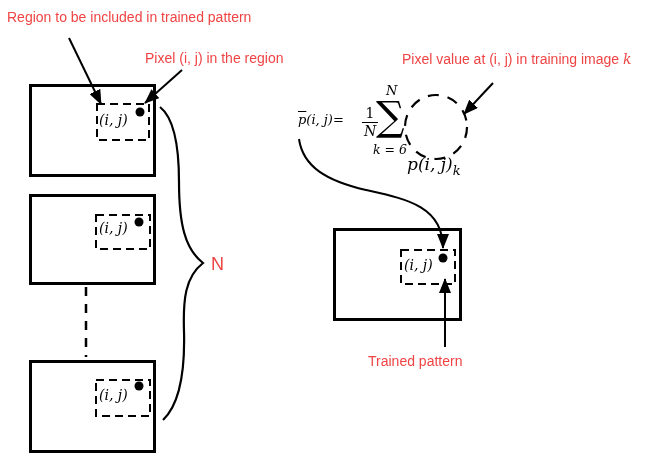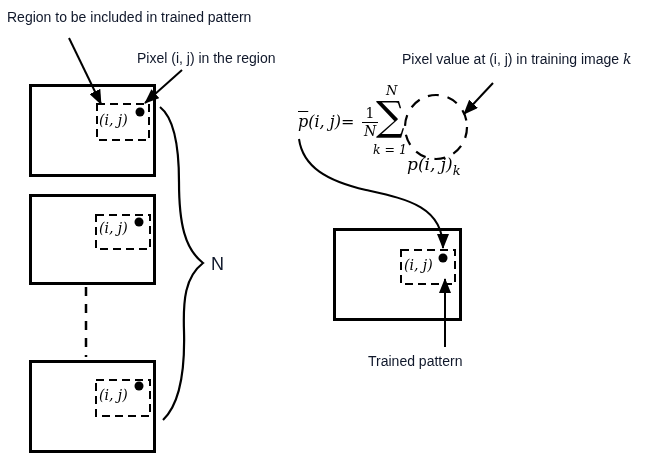--- a/index.html
+++ b/index.html
@@ -1,21 +1,21 @@
 <!DOCTYPE html>
 <html><head>
 <meta charset="utf-8">
 <style>
   html,body{margin:0;padding:0;background:#fff;}
   .canvas{
     position:relative;width:660px;height:460px;background:#fff;overflow:hidden;
     font-family:"Liberation Sans", sans-serif;color:#000;
   }
   .canvas svg{position:absolute;left:0;top:0;}
-  .lbl{position:absolute;font-size:14px;line-height:1.15;white-space:nowrap;color:#0f172a;}
+  .lbl{position:absolute;font-size:14px;line-height:1.15;white-space:nowrap;color:#ef4444;}
   .ij{position:absolute;font-family:"DejaVu Serif", serif;font-style:italic;font-size:14px;
       line-height:1.1;white-space:nowrap;}
   .math{position:absolute;font-family:"DejaVu Serif", serif;font-style:italic;white-space:nowrap;}
   .overbar{text-decoration:overline;}
   .frac{position:absolute;left:361px;top:106px;width:18px;text-align:center;
         font-family:"DejaVu Serif", serif;}
   .frac .num{display:block;font-size:14px;line-height:15px;font-style:normal;}
   .frac .bar{display:block;border-top:1.6px solid #000;margin:1px 1px;}
   .frac .den{display:block;font-size:14px;line-height:15px;font-style:italic;}
   .sigma{position:absolute;left:376px;top:95px;font-family:"DejaVu Serif", serif;
@@ -60,40 +60,40 @@
 
     <line x1="69" y1="38" x2="101" y2="104" stroke="#000" stroke-width="2" marker-end="url(#ah)"></line>
     <line x1="182" y1="70" x2="145" y2="103" stroke="#000" stroke-width="2" marker-end="url(#ah)"></line>
     <line x1="493" y1="83" x2="464" y2="114" stroke="#000" stroke-width="2" marker-end="url(#ah)"></line>
     <path d="M299,139 C303,167 327,181 366,190 C406,199 443,206 443,248" fill="none" stroke="#000" stroke-width="2" marker-end="url(#ah)"></path>
     <line x1="445" y1="347" x2="445" y2="279" stroke="#000" stroke-width="2" marker-end="url(#ah)"></line>
   </svg>
 
   <div class="lbl" style="left:7px;top:9px;">Region to be included in trained pattern</div>
 
-  <div class="lbl" style="left:137px;top:50px;">Pixel (i, j) in the region</div>
+  <div class="lbl" style="left:145px;top:50px;">Pixel (i, j) in the region</div>
 
   <div class="lbl" style="left:402px;top:51px;text-align:center;"><span>Pixel value at (i, j) in training image </span><span class="var-k">k</span></div>
 
   <div class="lbl" style="left:211px;top:254px;font-size:18px;">N</div>
 
   <div class="lbl" style="left:368px;top:353px;">Trained pattern</div>
 
   <div class="ij" style="left:99px;top:113px;">(i, j)</div>
   <div class="ij" style="left:99px;top:221px;">(i, j)</div>
   <div class="ij" style="left:99px;top:388px;">(i, j)</div>
   <div class="ij" style="left:404px;top:258px;">(i, j)</div>
 
-  <div class="math" style="left:298px;top:112px;font-size:16px;"><span class="overbar">p</span><span>(i, j)=</span></div>
+  <div class="math" style="left:298px;top:112px;font-size:13px;"><span class="overbar">p</span><span>(i, j)=</span></div>
 
   <div class="frac">
     <span class="num">1</span>
     <span class="bar"></span>
     <span class="den">N</span>
   </div>
 
   <div class="sigma">∑</div>
   <div class="math" style="left:386px;top:83px;font-size:13px;">N</div>
-  <div class="math" style="left:373px;top:142px;font-size:12.5px;">k = 1</div>
+  <div class="math" style="left:373px;top:142px;font-size:12.5px;">k = 6</div>
 
   <div class="math" style="left:407px;top:111px;font-size:17px;margin-top:43px;"><span>p(i, j)</span><span class="sub-k">k</span></div>
 
 </div>
 
 </body></html>

